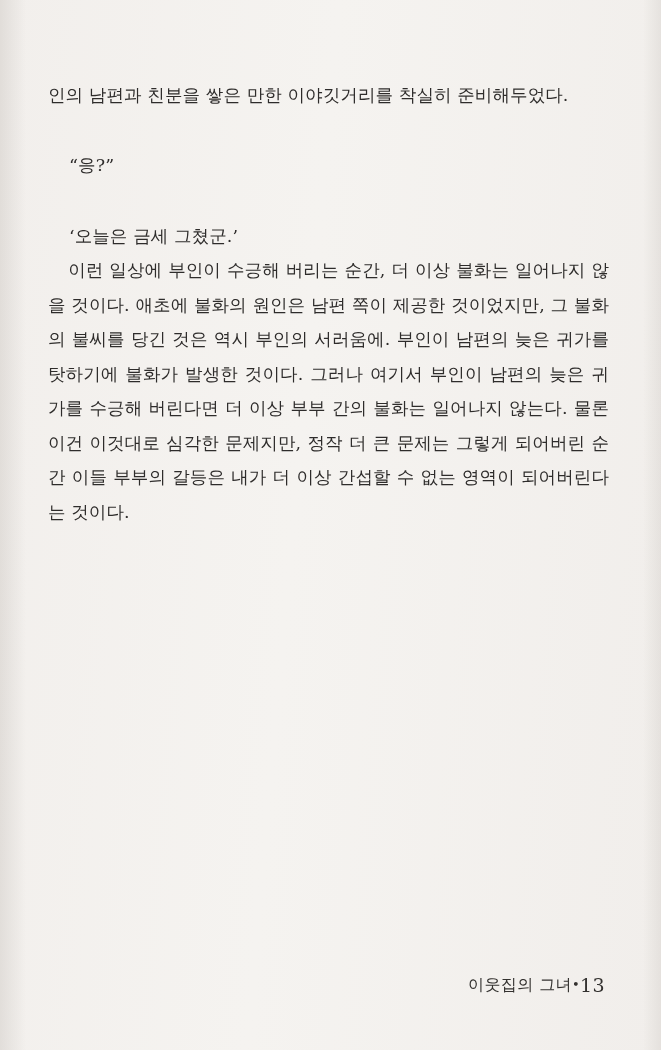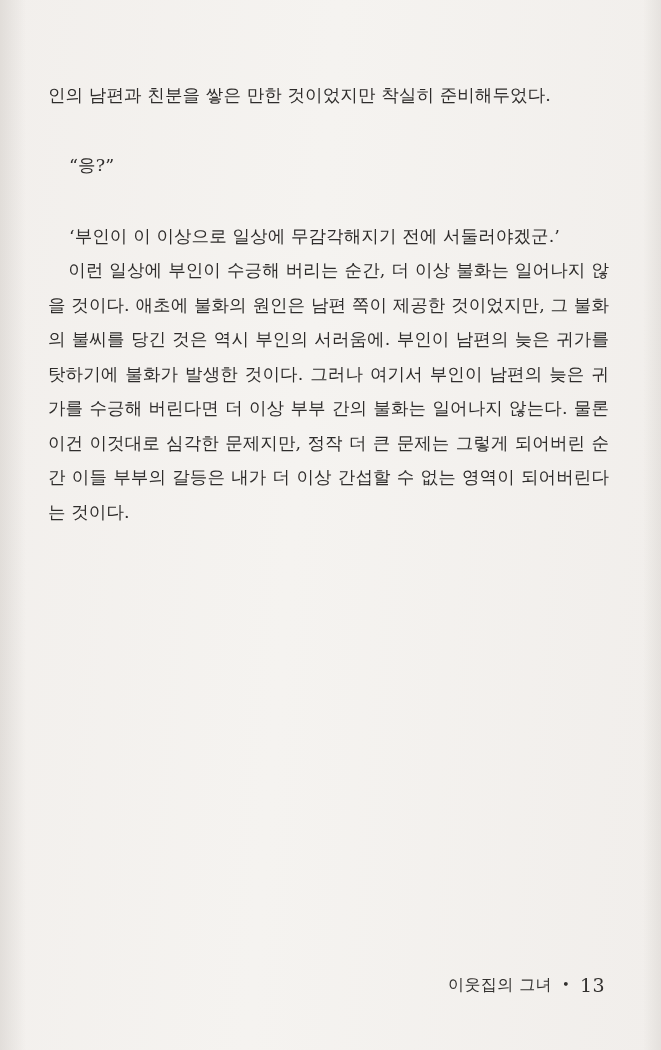--- a/index.html
+++ b/index.html
@@ -43,21 +43,20 @@
   .quote-line {
     margin: 0;
     text-indent: 1.2em;
   }
   .footer {
     position: absolute;
     right: 56px;
     bottom: 54px;
     display: flex;
     align-items: center;
-    gap: 10px;
     font-size: 16px;
     color: #33312f;
     letter-spacing: 0.4px;
   }
   .footer .dot {
     font-size: 13px;
     line-height: 1;
     position: relative;
     top: -1px;
   }
@@ -84,25 +83,25 @@
   }
 </style>
 </head>
 <body>
 
 <div class="page">
   <div class="spine-shadow"></div>
   <div class="edge-shadow"></div>
 
   <div class="body-text">
-    <p class="para">인의 남편과 친분을 쌓은 만한 것이었지만 착실히 준비해두었다.</p>
+    <p class="para">인의 남편과 친분을 쌓은 만한 이야깃거리를 착실히 준비해두었다.</p>
     <div class="gap-md"></div>
     <p class="quote-line">“응?”</p>
     <div class="gap-md"></div>
-    <p class="quote-line">‘부인이 이 이상으로 일상에 무감각해지기 전에 서둘러야겠군.’</p>
+    <p class="quote-line">‘오늘은 금세 그쳤군.’</p>
     <p class="para indent">이런 일상에 부인이 수긍해 버리는 순간, 더 이상 불화는 일어나지 않을 것이다. 애초에 불화의 원인은 남편 쪽이 제공한 것이었지만, 그 불화의 불씨를 당긴 것은 역시 부인의 서러움에. 부인이 남편의 늦은 귀가를 탓하기에 불화가 발생한 것이다. 그러나 여기서 부인이 남편의 늦은 귀가를 수긍해 버린다면 더 이상 부부 간의 불화는 일어나지 않는다. 물론 이건 이것대로 심각한 문제지만, 정작 더 큰 문제는 그렇게 되어버린 순간 이들 부부의 갈등은 내가 더 이상 간섭할 수 없는 영역이 되어버린다는 것이다.</p>
   </div>
 
   <div class="footer">
     <span>이웃집의 그녀</span>
     <span class="dot">•</span>
     <span class="pagenum">13</span>
   </div>
 </div>
 

